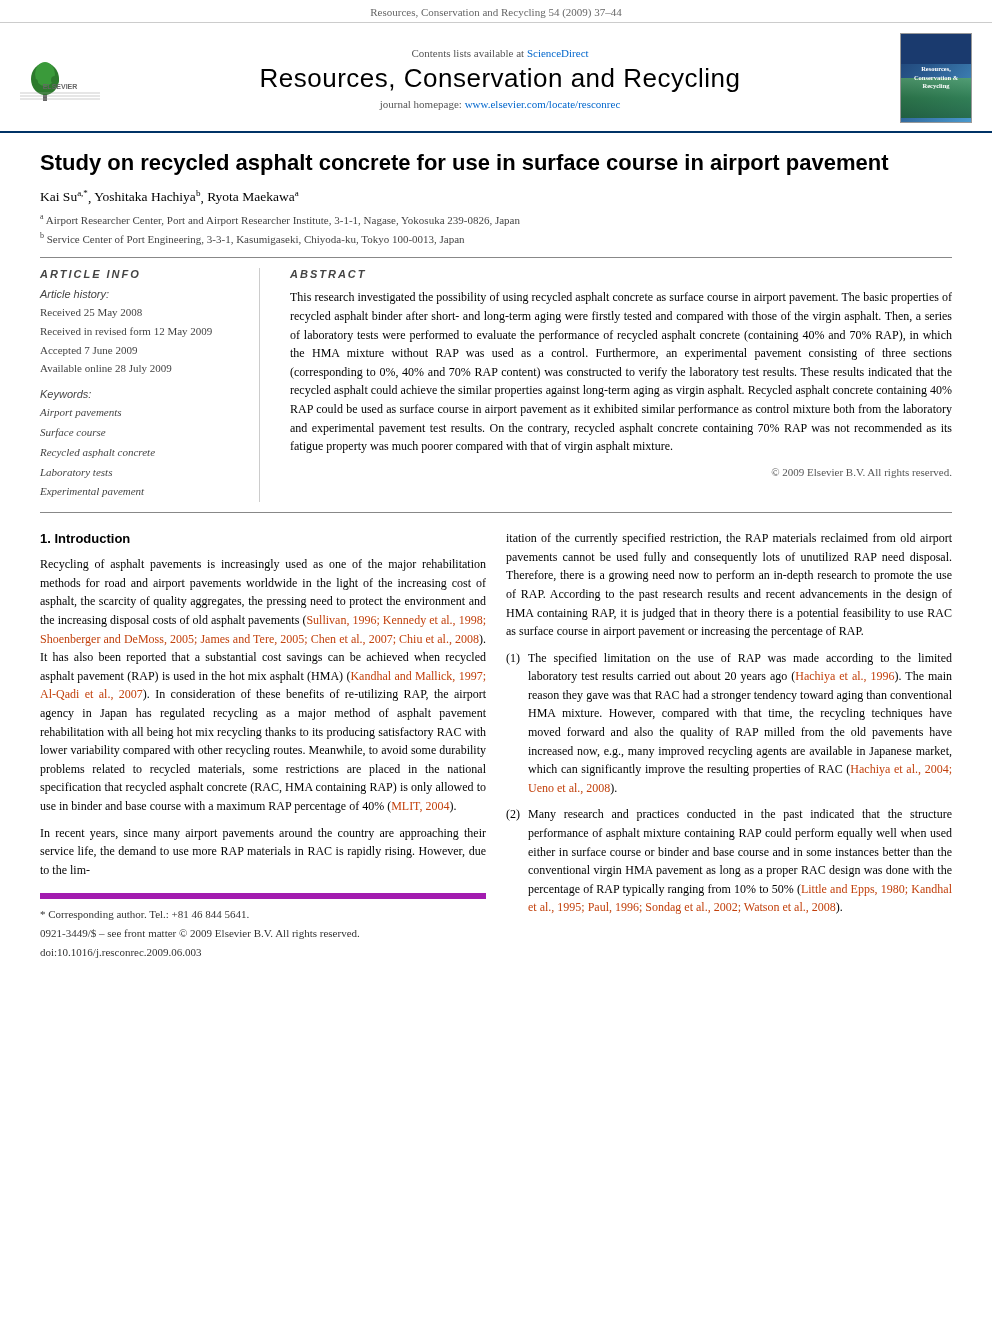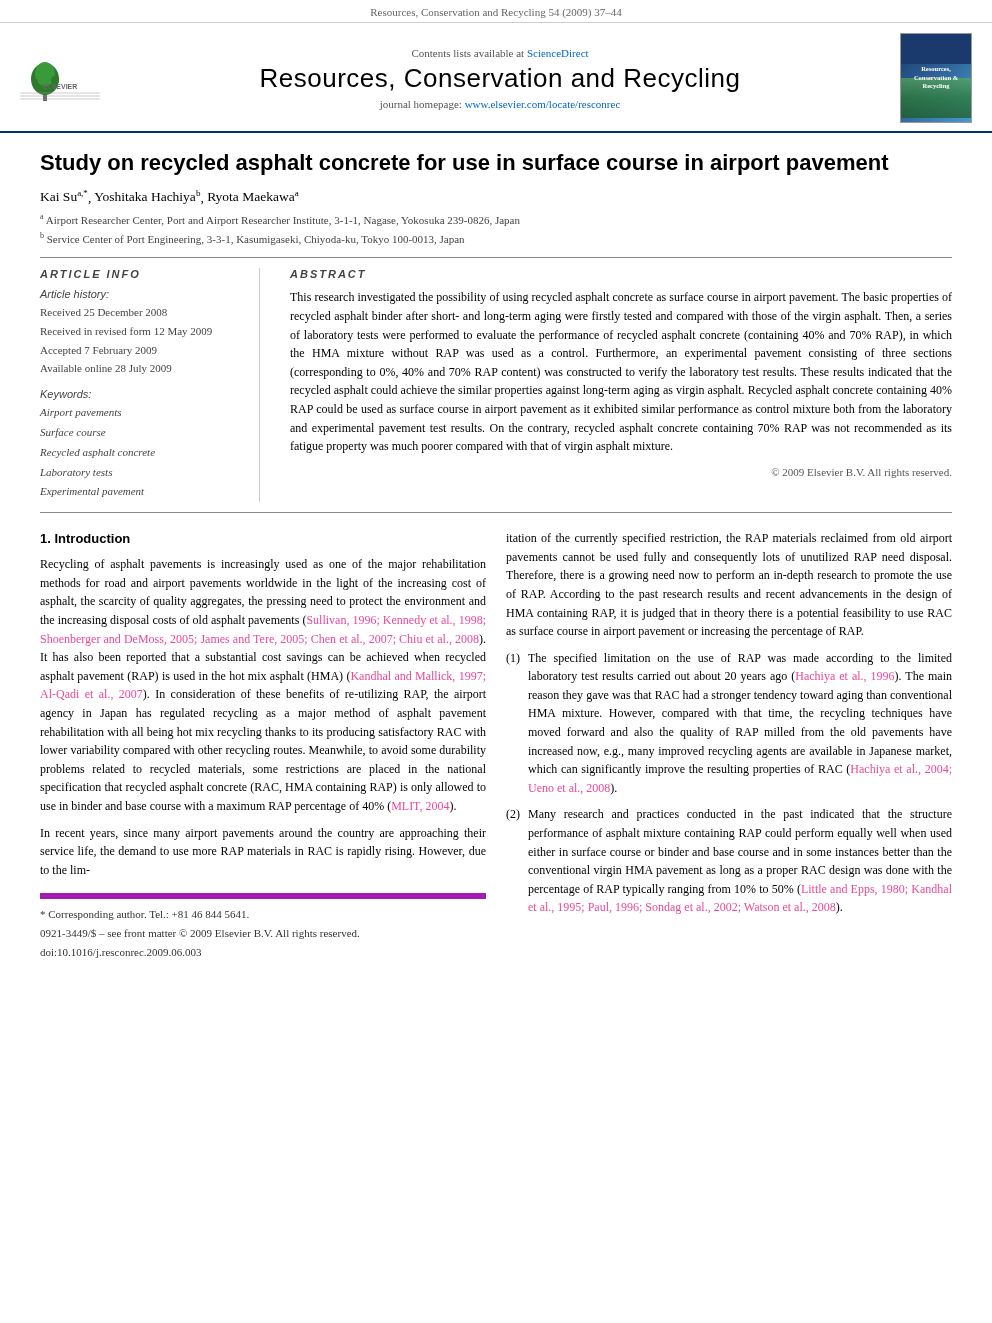--- a/index.html
+++ b/index.html
@@ -212,21 +212,21 @@
       margin-bottom: 6px;
       font-family: Arial, sans-serif;
     }
     .body-paragraph {
       margin-bottom: 8px;
       font-size: 12px;
       line-height: 1.55;
       text-align: justify;
     }
     .body-paragraph a, .inline-ref {
-      color: #ec4899;
+      color: #c2410c;
       text-decoration: none;
     }
     .footnote-line {
       border-top: 6px solid #a21caf;
       margin-top: 14px;
       padding-top: 6px;
       font-size: 11px;
       color: #333;
       line-height: 1.7;
     }
@@ -333,23 +333,23 @@
 
     <hr class="section-divider">
 
     <div class="two-col">
 
       <div class="col-left">
         <div class="section-label">ARTICLE INFO</div>
 
         <div class="info-subsection-label">Article history:</div>
         <div class="article-history">
-          <span>Received 25 December 2008</span><br>
+          <span>Received 25 May 2008</span><br>
           <span>Received in revised form 12 May 2009</span><br>
-          <span>Accepted 7 February 2009</span><br>
+          <span>Accepted 7 June 2009</span><br>
           <span>Available online 28 July 2009</span>
         </div>
 
         <div class="info-subsection-label">Keywords:</div>
         <div class="keywords-list">
           <span>Airport pavements</span><br>
           <span>Surface course</span><br>
           <span>Recycled asphalt concrete</span><br>
           <span>Laboratory tests</span><br>
           <span>Experimental pavement</span>

